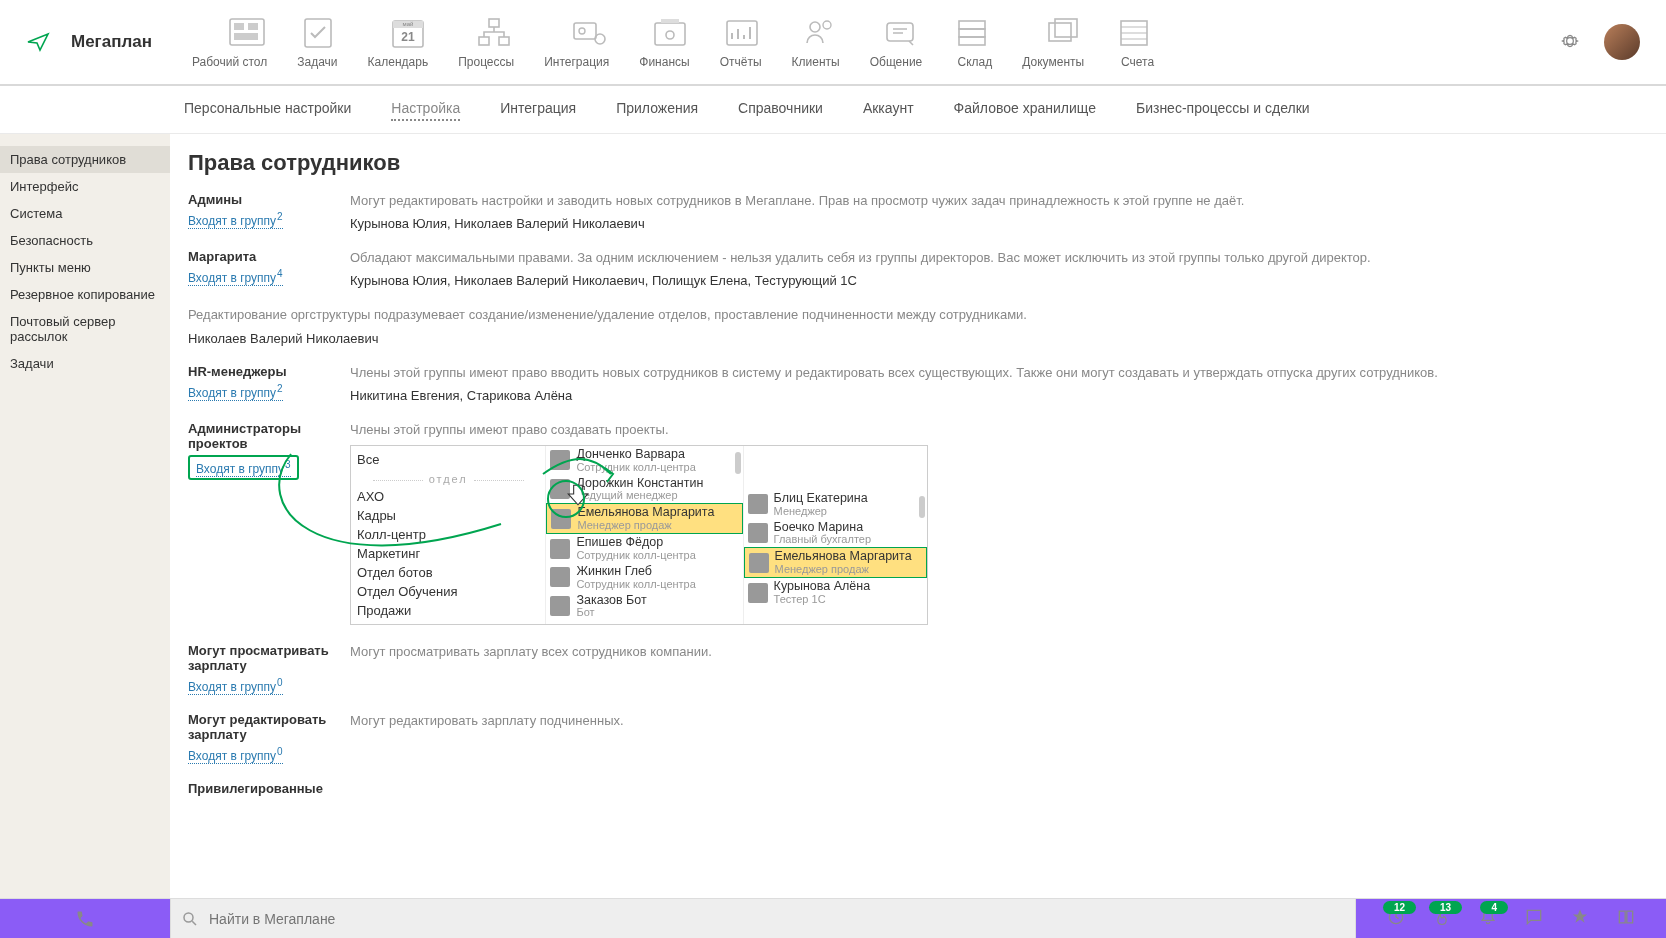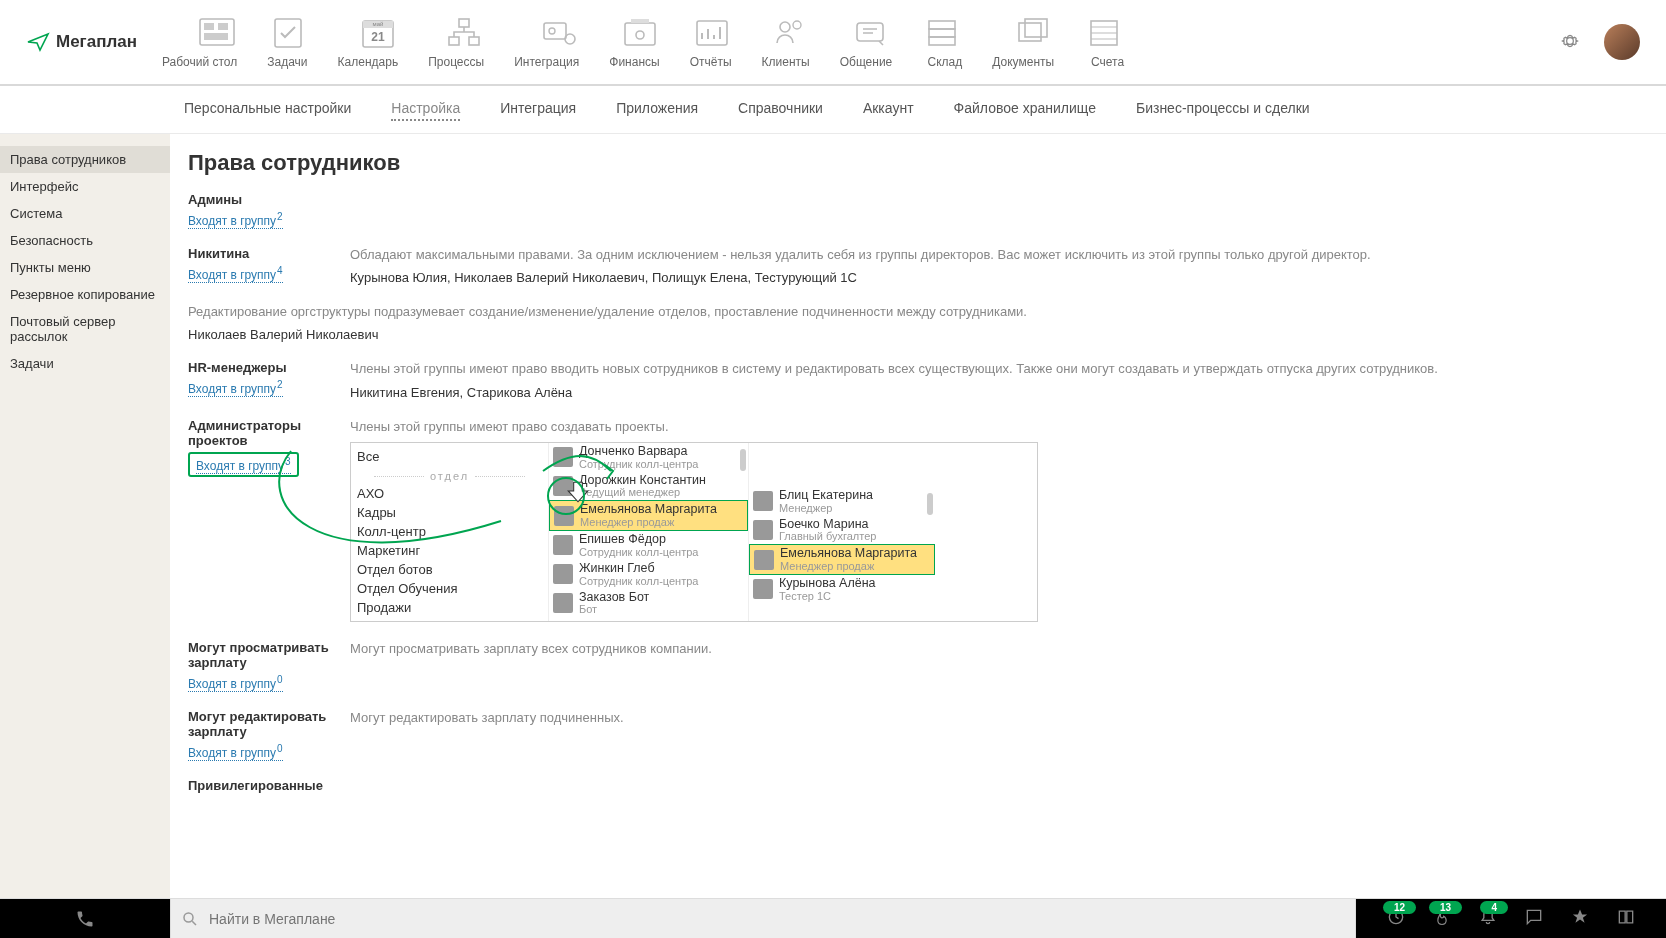--- a/index.html
+++ b/index.html
@@ -1,20 +1,20 @@
 <!DOCTYPE html>
 <html lang="ru"><head>
 <meta charset="utf-8">
 <style>
   *{box-sizing:border-box;margin:0;padding:0;}
   body{font-family:Arial,Helvetica,sans-serif;font-size:13px;color:#333;background:#fff;overflow:hidden;}
 
   
   .topbar{display:flex;align-items:center;height:86px;border-bottom:2px solid #d9d9d9;padding:0 26px;}
-  .logo{display:flex;align-items:center;gap:2px;color:#333;font-size:17px;font-weight:700;margin-right:25px;}
+  .logo{display:flex;align-items:center;gap:17px;color:#333;font-size:17px;font-weight:700;margin-right:40px;}
   .logo svg{margin-right:4px;}
   .nav-icons{display:flex;gap:30px;flex:1;}
   .nav-icon{display:flex;flex-direction:column;align-items:flex-end;gap:6px;color:#666;font-size:12px;cursor:pointer;}
   .nav-icon .box{width:40px;height:34px;display:flex;align-items:center;justify-content:center;}
   .top-right{display:flex;align-items:center;gap:24px;}
   .gear{color:#888;cursor:pointer;}
   .avatar{width:36px;height:36px;border-radius:50%;background:linear-gradient(135deg,#b97f5a,#5a3a2a);background-size:cover;}
 
   
   .subnav{display:flex;gap:40px;padding:14px 0 12px 184px;font-size:14px;color:#555;border-bottom:1px solid #eaeaea;}
@@ -35,38 +35,38 @@
   .row .left .title{font-weight:700;font-size:13px;margin-bottom:4px;}
   .link{color:#2a7ab0;border-bottom:1px dotted #2a7ab0;font-size:12px;cursor:pointer;}
   .link sup{color:#2a7ab0;font-size:10px;margin-left:1px;}
   .row .right{flex:1;font-size:13px;}
   .desc{color:#888;margin-bottom:6px;line-height:1.4;}
   .members{color:#333;}
 
   .link-boxed{display:inline-block;border:2px solid #00a550;border-radius:3px;padding:2px 6px;}
 
   
-  .picker{border:1px solid #ccc;width:688px;height:180px;display:flex;position:relative;margin-top:4px;}
+  .picker{border:1px solid #ccc;width:578px;height:180px;display:flex;position:relative;margin-top:4px;}
   .picker .col1{width:198px;border-right:1px solid #eee;padding:4px 6px;font-size:13px;position:relative;}
   .picker .col1 .hdr{color:#aaa;font-size:11px;text-align:center;letter-spacing:2px;margin:4px 0 2px;}
   .picker .col1 .hdr::before,.picker .col1 .hdr::after{content:'';display:inline-block;border-top:1px dotted #ccc;width:50px;vertical-align:middle;margin:0 6px;}
   .picker .col1 div.opt{padding:2px 0;cursor:pointer;}
   .picker .col2{width:200px;border-right:1px solid #eee;overflow:hidden;position:relative;}
   .picker .col3{width:186px;overflow:hidden;position:relative;margin-top:44px;}
   .picker .scroll-thumb{position:absolute;right:2px;top:6px;width:6px;height:22px;background:#ccc;border-radius:3px;}
   .emp{display:flex;align-items:center;gap:6px;padding:2px 4px;font-size:12.5px;}
   .emp .av{width:20px;height:20px;background:#999;border-radius:2px;flex:none;}
   .emp .info .name{color:#333;line-height:1.1;}
   .emp .info .role{color:#999;font-size:11px;line-height:1;}
   .emp.hi{background:#ffe080;border:1px solid #00a550;}
   .cursor{position:absolute;left:214px;top:36px;pointer-events:none;}
   .arrow1{position:absolute;pointer-events:none;}
 
   
-  .footer{position:fixed;bottom:0;left:0;right:0;height:40px;background:#000000;border-top:1px solid #ddd;display:flex;align-items:center;z-index:10;}
+  .footer{position:fixed;bottom:0;left:0;right:0;height:40px;background:#8b5cf6;border-top:1px solid #ddd;display:flex;align-items:center;z-index:10;}
   .footer .phone{width:170px;display:flex;justify-content:center;color:#888;}
   .footer .search{flex:1;display:flex;align-items:center;background:#eee;height:40px;border-left:1px solid #ddd;border-right:1px solid #ddd;}
   .footer .search svg{margin:0 10px;color:#999;}
   .footer .search input{border:none;background:transparent;outline:none;font-size:14px;flex:1;color:#666;}
   .footer .icons{display:flex;align-items:center;gap:26px;padding:0 30px;}
   .footer .ico{position:relative;color:#888;cursor:pointer;}
   .badge{position:absolute;top:-6px;right:-10px;background:#00a550;color:#fff;font-size:10px;border-radius:8px;padding:1px 11px;font-weight:700;min-width:14px;text-align:center;}
 </style>
 </head>
 <body>
@@ -233,24 +233,28 @@
     </div>
 
   <div class="content">
     <h1>Права сотрудников</h1>
     <div id="groups">
         <div class="row">
       <div class="left">
         <div class="title">Админы</div>
         <span class=""><span class="link">Входят в группу<sup>2</sup></span></span>
       </div>
-    </div>
-        <div class="row">
-      <div class="left">
-        <div class="title">Никитина</div>
+      <div class="right">
+            <div class="desc">Могут редактировать настройки и заводить новых сотрудников в Мегаплане. Прав на просмотр чужих задач принадлежность к этой группе не даёт.</div>
+            <div class="members">Курынова Юлия, Николаев Валерий Николаевич</div>
+          </div>
+    </div>
+        <div class="row">
+      <div class="left">
+        <div class="title">Маргарита</div>
         <span class=""><span class="link">Входят в группу<sup>4</sup></span></span>
       </div>
       <div class="right">
             <div class="desc">Обладают максимальными правами. За одним исключением - нельзя удалить себя из группы директоров. Вас может исключить из этой группы только другой директор.</div>
             <div class="members">Курынова Юлия, Николаев Валерий Николаевич, Полищук Елена, Тестурующий 1С</div>
           </div>
     </div>
         <div class="row">
       <div class="right">
             <div class="desc">Редактирование оргструктуры подразумевает создание/изменение/удаление отделов, проставление подчиненности между сотрудниками.</div>

